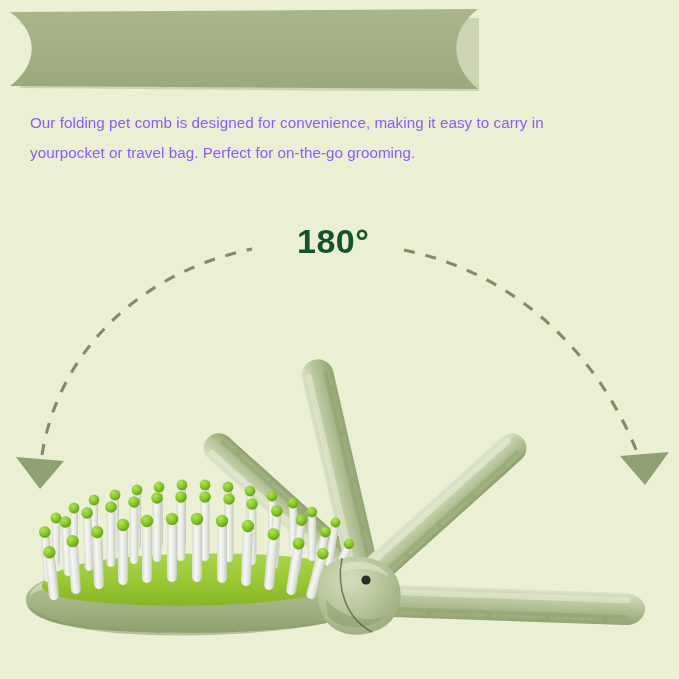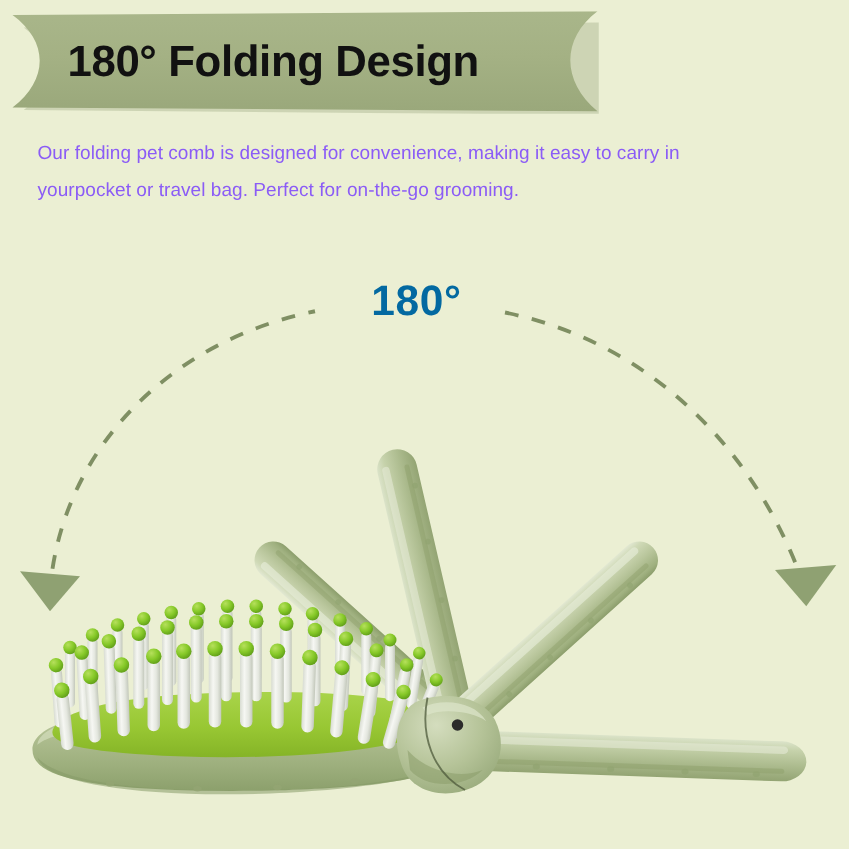--- a/index.html
+++ b/index.html
@@ -70,21 +70,21 @@
     width: 679px;
     height: 679px;
     pointer-events: none;
   }
   .angle-label {
     position: absolute;
     left: 297px;
     top: 222px;
     font-size: 34px;
     font-weight: bold;
-    color: #0369a1;
+    color: #14532d;
     letter-spacing: 0.5px;
     white-space: nowrap;
   }
 
   
   .product {
     position: absolute;
     left: 0;
     top: 300px;
     width: 679px;
@@ -107,21 +107,20 @@
       </defs>
 
       <path d="M6,8 L466,4 L466,78 L6,74 C30,56 36,30 6,8 Z" fill="#c3cbaa" opacity="0.75" transform="translate(5,5)"></path>
 
       <path d="M2,3
                L470,0
                C441,22 441,56 470,80
                L2,77
                C31,55 31,24 2,3 Z" fill="url(#bannerGrad)"></path>
     </svg>
-    <div class="banner-title">180° Folding Design</div>
   </div>
 
   <div class="subtitle">Our folding pet comb is designed for convenience, making it easy to carry in yourpocket or travel bag. Perfect for on-the-go grooming.</div>
 
   <svg class="diagram" viewBox="0 0 679 679">
 
     <path d="M 42 455
              C 58 352 140 272 252 249" fill="none" stroke="#7f8f63" stroke-width="3.1" stroke-dasharray="11 11" stroke-linecap="butt"></path>
 
     <path d="M 404 250

